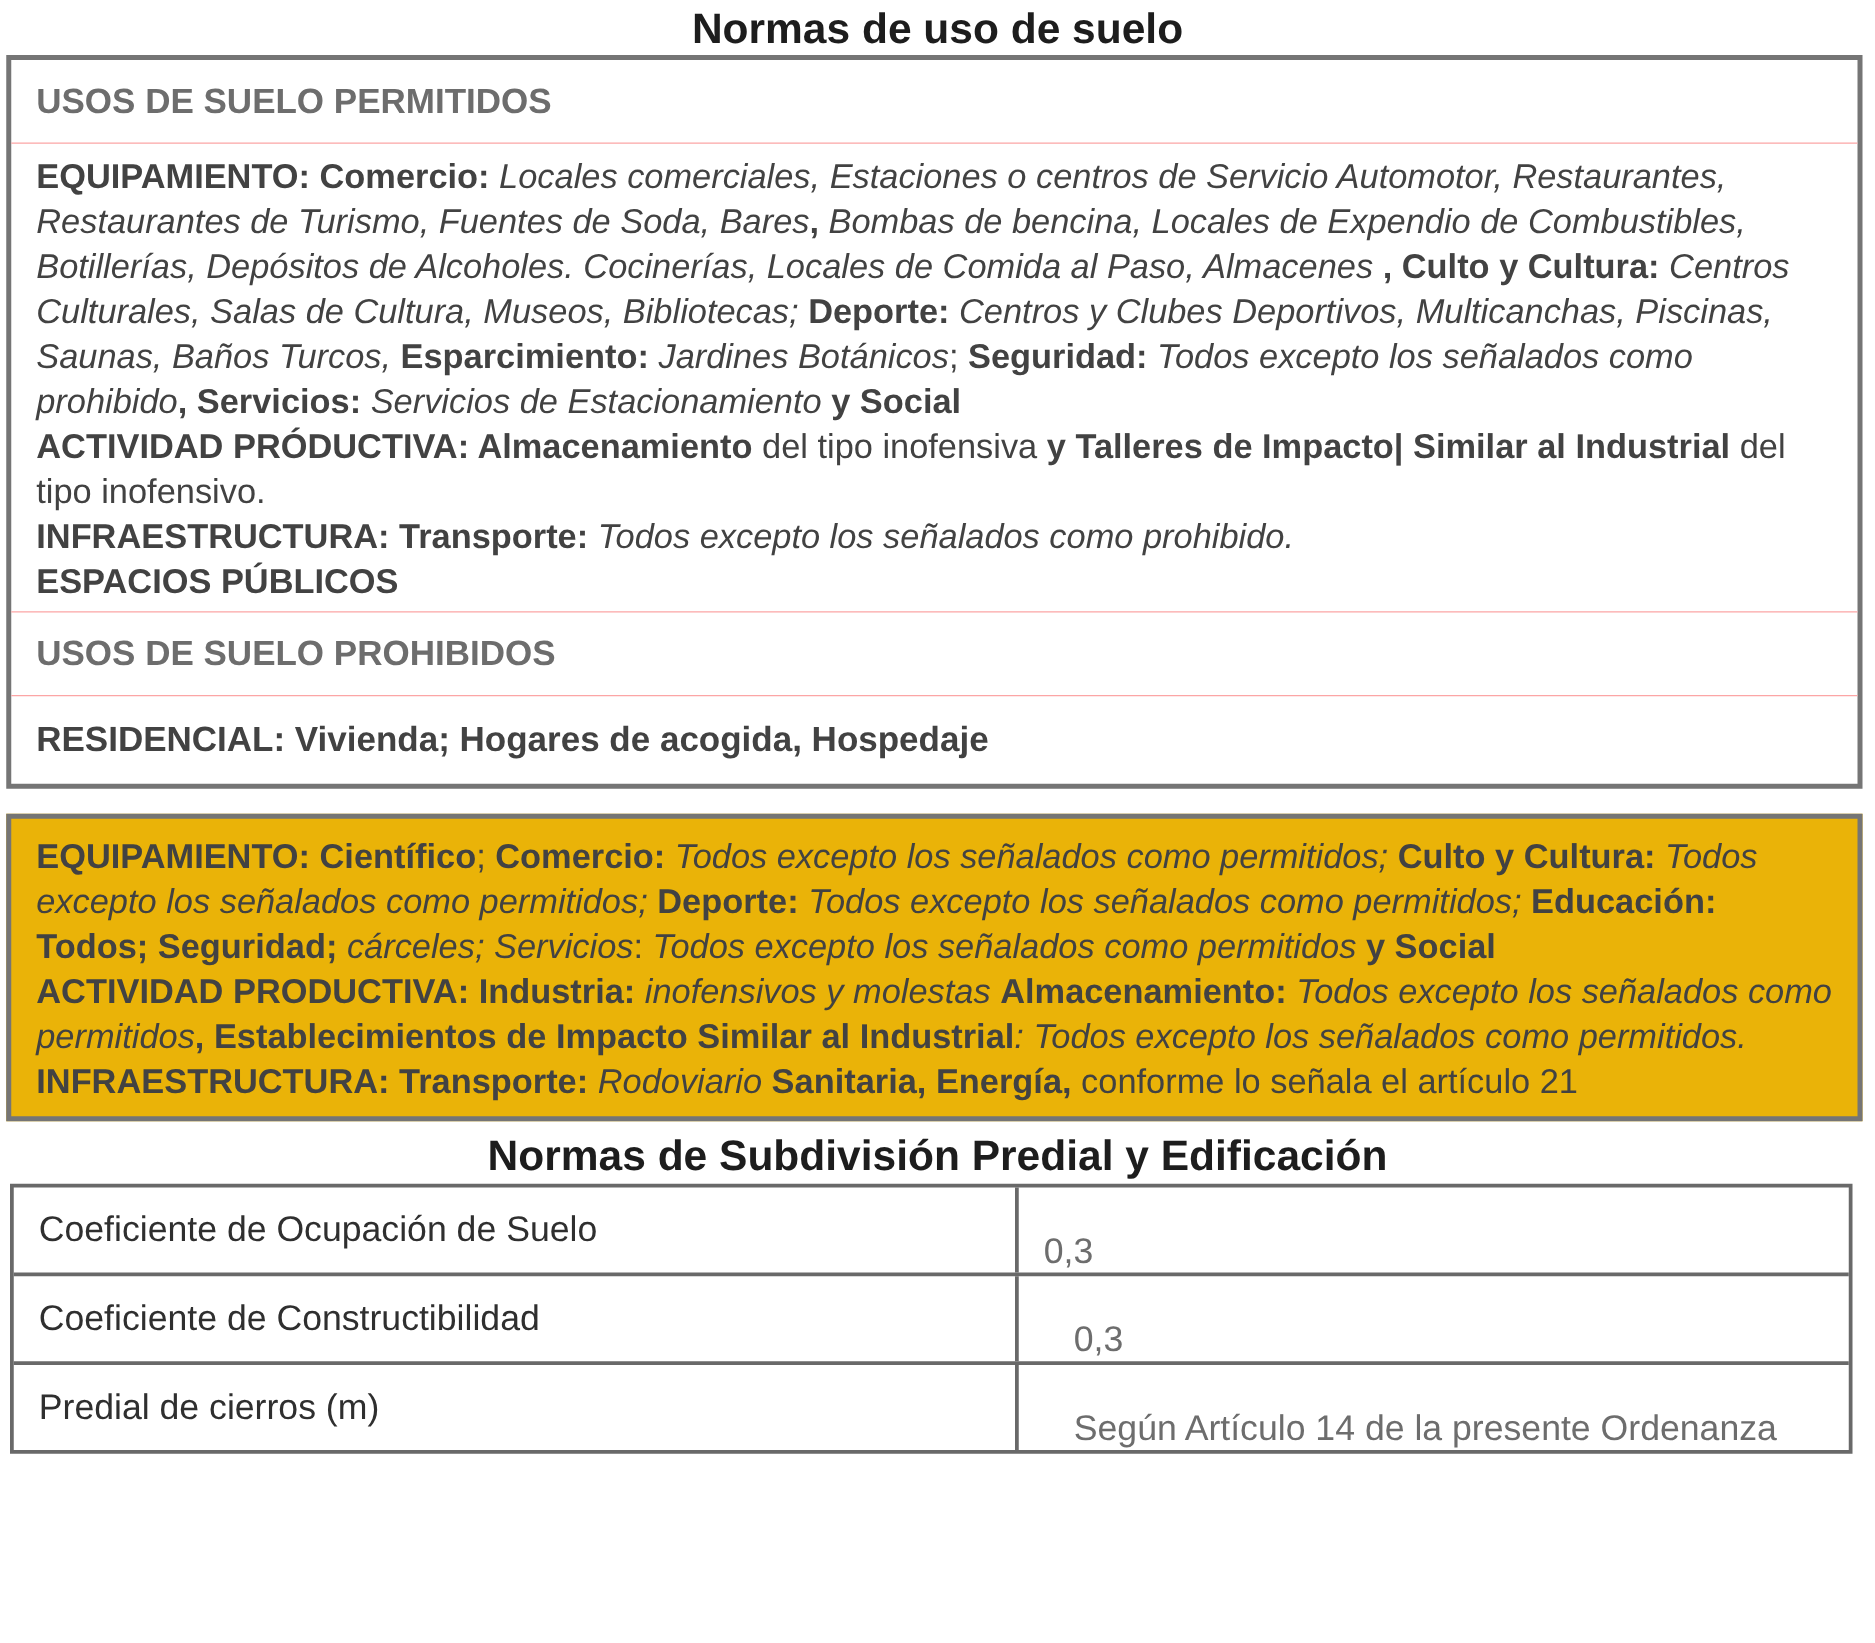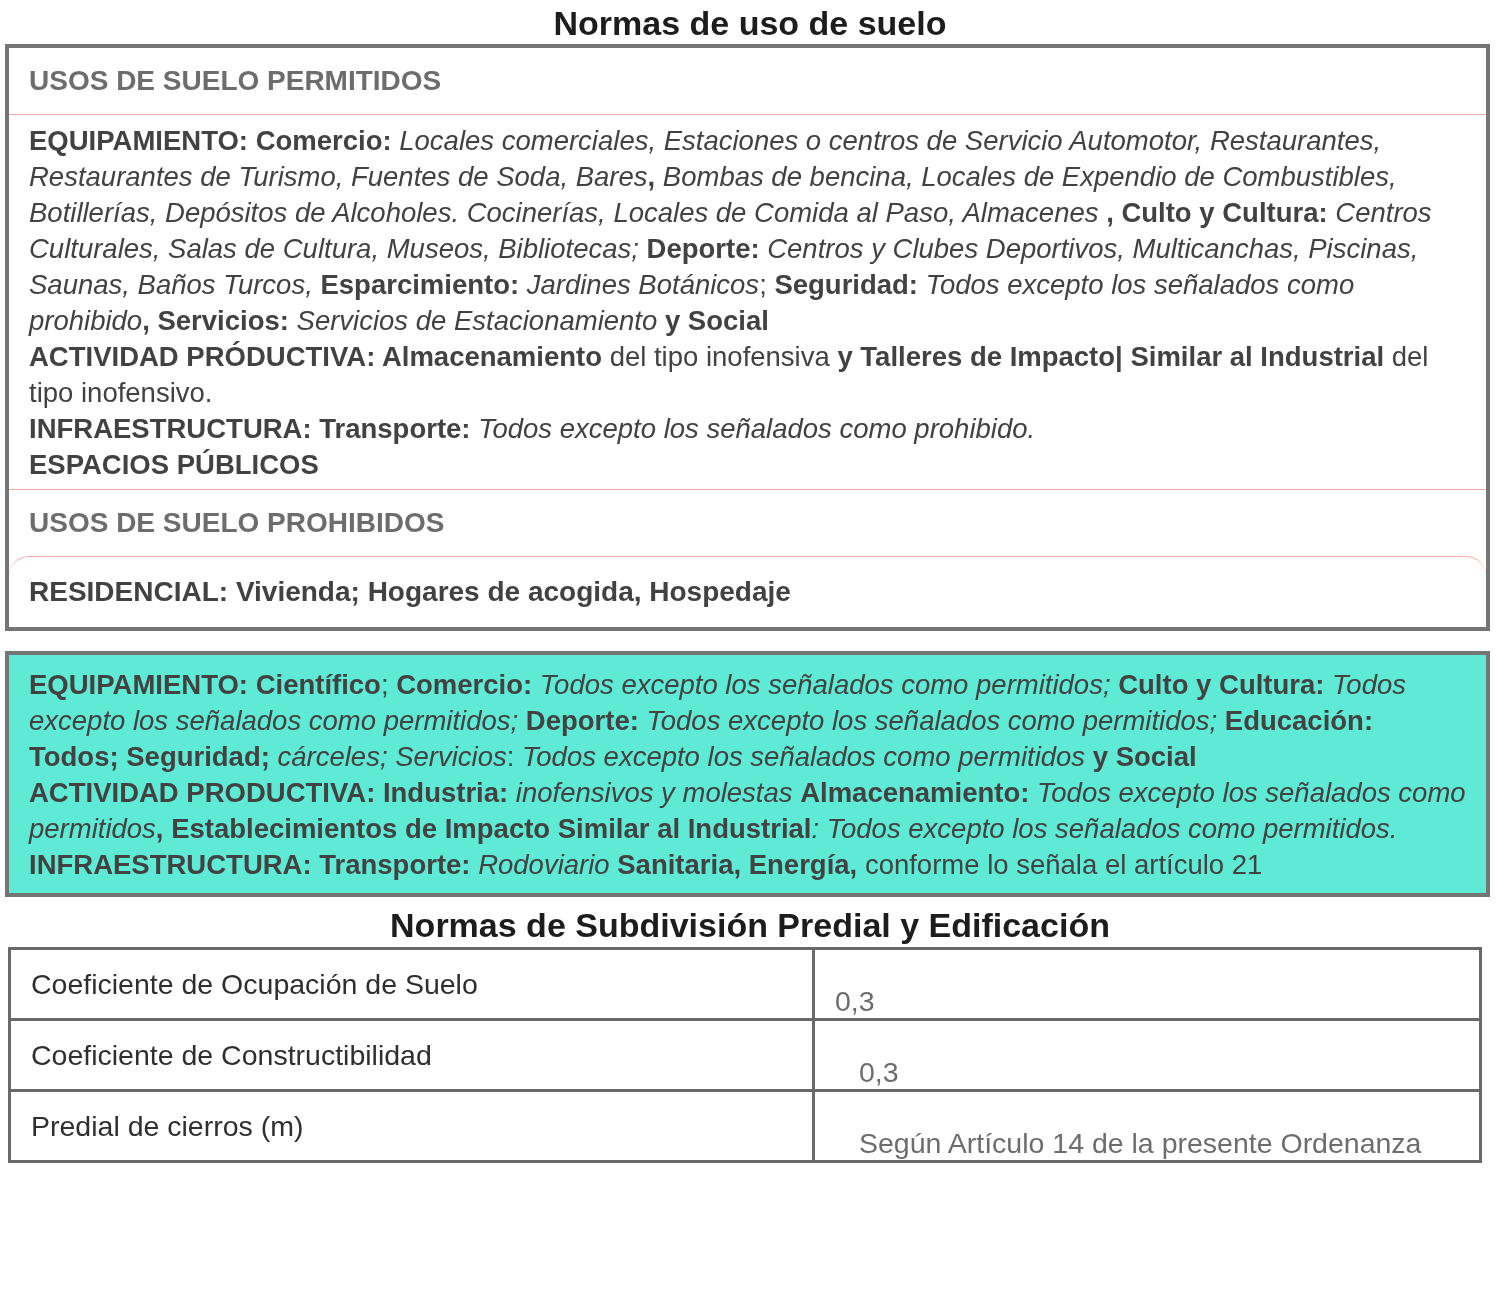--- a/index.html
+++ b/index.html
@@ -24,27 +24,27 @@
     line-height:32px;
   }
   .sep{border-top:1px solid #fca5a5;}
   .para-cell{
     padding:8px 20px 6px 20px;
     font-size:27.5px;line-height:36px;color:#424242;
   }
   .para-cell p{margin:0;}
   .strong-row{
     padding:19px 20px;
-    font-size:28px;font-weight:700;color:#424242;line-height:32px;border-radius:20px;
+    font-size:28px;font-weight:700;color:#424242;line-height:32px;
   }
   
   .prohibited-box{
     margin:20px 10px 0 5px;
     border:4px solid #757575;
-    background:#5eead4;
+    background:#eab308;
   }
   .prohibited-box .para-cell{padding:12px 20px 10px 20px;}
   
   .rs-b{font-weight:700;}
   .rs-i{font-style:italic;}
   
   .sub-title{
     margin:6px 0 0 0;height:44px;line-height:44px;
     text-align:center;font-size:34px;font-weight:700;color:#1d1d1d;
   }

